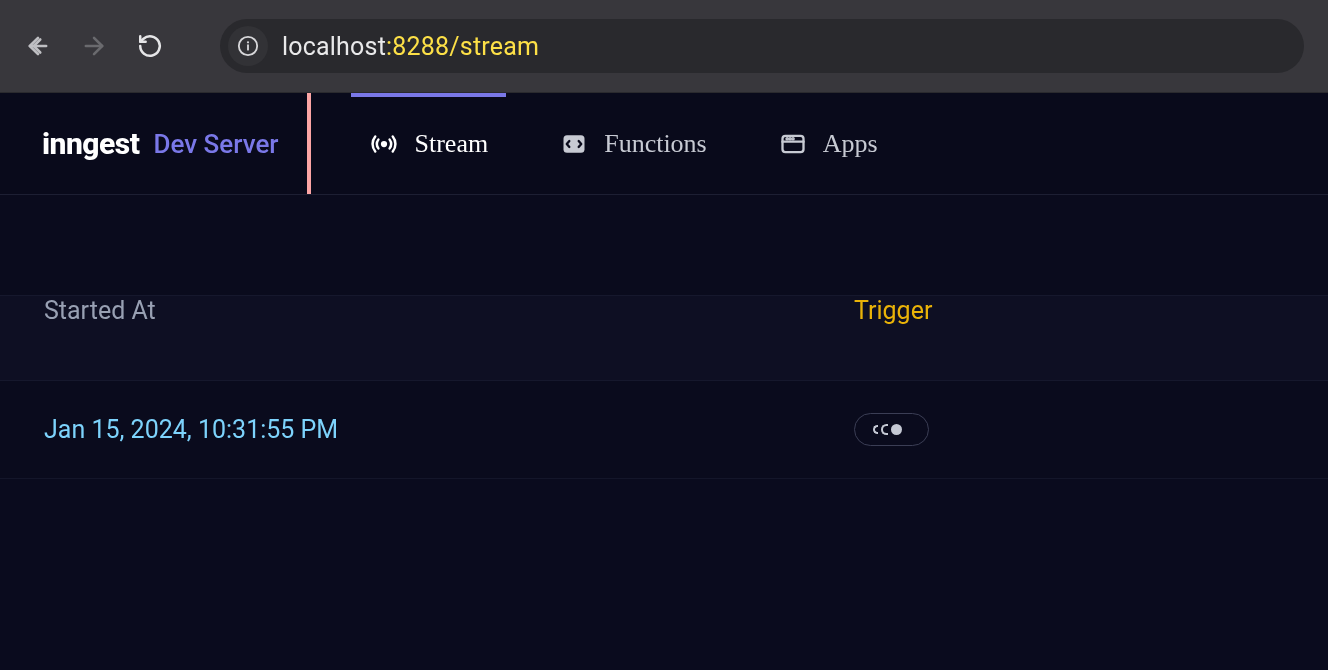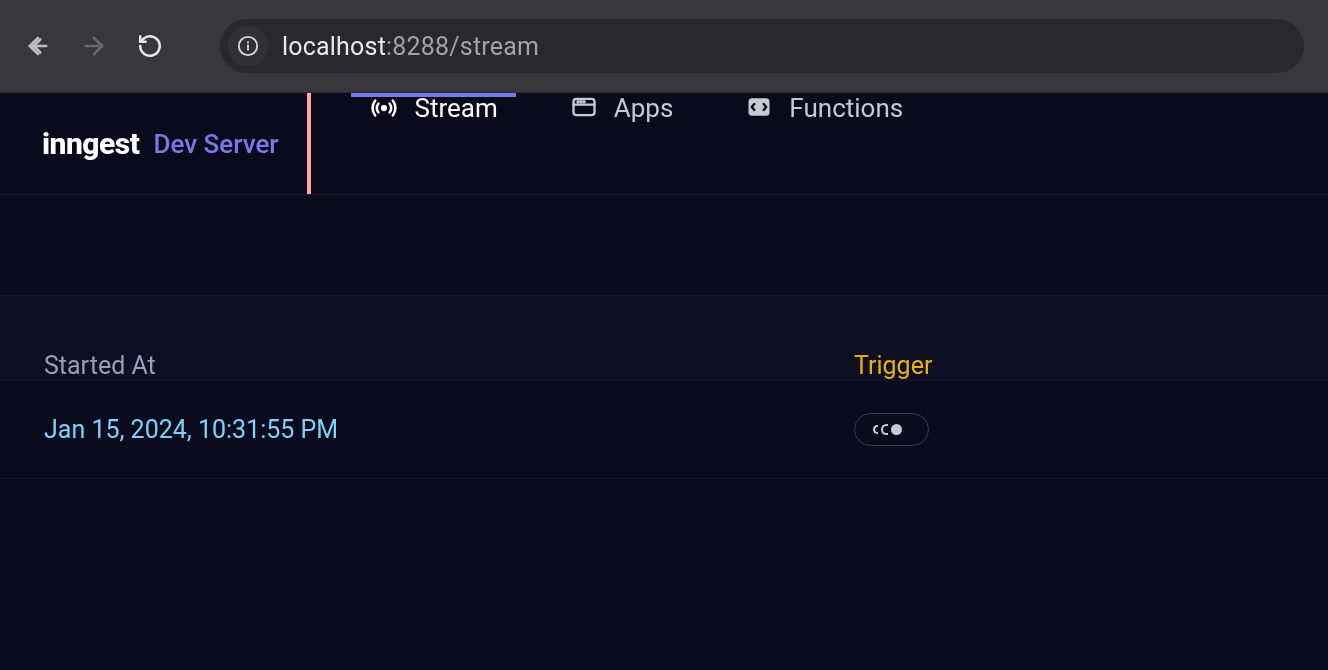--- a/index.html
+++ b/index.html
@@ -74,21 +74,21 @@
     .info-icon-wrap svg {
       color: #d7d7da;
     }
     .url-text {
       font-size: 25px;
       color: #e9e9ea;
       font-weight: 400;
       letter-spacing: 0.2px;
     }
     .url-path {
-      color: #a3a3a3;
+      color: #fde047;
       text-align: right;
     }
     
     .app-header {
       height: 102px;
       background: #090a1b;
       border-bottom: 1px solid #1d1f33;
       display: flex;
       align-items: center;
       padding: 0 42px;
@@ -118,28 +118,29 @@
       font-weight: 500;
       color: #7a78e8;
     }
     .nav-tabs {
       display: flex;
       height: 100%;
       margin-left: 22px;
     }
     .nav-tab {
       display: flex;
-      align-items: flex-start;
+      align-items: center;
       gap: 16px;
       padding: 0 36px;
       height: 100%;
       color: #c7cad3;
       font-size: 26px;
       position: relative;
       cursor: pointer;
+      font-family: Liberation Serif, serif;
     }
     .nav-tab.active {
       color: #ffffff;
     }
     .nav-tab.active::before {
       content: "";
       position: absolute;
       top: 0;
       left: 18px;
       right: 18px;
@@ -158,21 +159,21 @@
     
     .content {
       background: #090a1b;
     }
     .spacer-band {
       height: 100px;
       background: #0a0b1d;
     }
     .table-header {
       display: flex;
-      align-items: flex-end;
+      align-items: flex-start;
       height: 86px;
       padding: 0 44px;
       background: #0e0f23;
       border-top: 1px solid #16182d;
       border-bottom: 1px solid #16182d;
     }
     .col-started {
       flex: 0 0 810px;
       color: #98a0b3;
       font-size: 25px;
@@ -292,39 +293,39 @@
             <path d="M7.5 8.5a6 6 0 0 0 0 7"></path>
             <path d="M16.5 8.5a6 6 0 0 1 0 7"></path>
             <path d="M5 6a9.5 9.5 0 0 0 0 12"></path>
             <path d="M19 6a9.5 9.5 0 0 1 0 12"></path>
           </svg>
       </span>
       <span>Stream</span>
     </div>
     <div class="nav-tab">
       <span class="tab-icon">
+        <svg width="28" height="28" viewBox="0 0 24 24" fill="none">
+            <rect x="3" y="4.5" width="18" height="15" rx="3" fill="currentColor"></rect>
+            <polyline points="8 9.5 5.8 12 8 14.5" stroke="#090a1b" stroke-width="2" fill="none" stroke-linecap="round" stroke-linejoin="round"></polyline>
+            <polyline points="16 9.5 18.2 12 16 14.5" stroke="#090a1b" stroke-width="2" fill="none" stroke-linecap="round" stroke-linejoin="round"></polyline>
+          </svg>
+      </span>
+      <span>Functions</span>
+    </div>
+    <div class="nav-tab">
+      <span class="tab-icon">
         <svg width="28" height="28" viewBox="0 0 24 24" fill="none" stroke="currentColor" stroke-width="2" stroke-linecap="round" stroke-linejoin="round">
             <rect x="3" y="5" width="18" height="14" rx="2.5"></rect>
             <line x1="3" y1="10" x2="21" y2="10"></line>
             <circle cx="7" cy="7.5" r="0.6" fill="currentColor"></circle>
             <circle cx="9.5" cy="7.5" r="0.6" fill="currentColor"></circle>
             <circle cx="12" cy="7.5" r="0.6" fill="currentColor"></circle>
           </svg>
       </span>
       <span>Apps</span>
-    </div>
-    <div class="nav-tab">
-      <span class="tab-icon">
-        <svg width="28" height="28" viewBox="0 0 24 24" fill="none">
-            <rect x="3" y="4.5" width="18" height="15" rx="3" fill="currentColor"></rect>
-            <polyline points="8 9.5 5.8 12 8 14.5" stroke="#090a1b" stroke-width="2" fill="none" stroke-linecap="round" stroke-linejoin="round"></polyline>
-            <polyline points="16 9.5 18.2 12 16 14.5" stroke="#090a1b" stroke-width="2" fill="none" stroke-linecap="round" stroke-linejoin="round"></polyline>
-          </svg>
-      </span>
-      <span>Functions</span>
     </div>
   </div>
 </div>
 
 <div class="content">
   <div class="spacer-band"></div>
   <div class="table-header">
     <div class="col-started">Started At</div>
     <div class="col-trigger">Trigger</div>
   </div>

